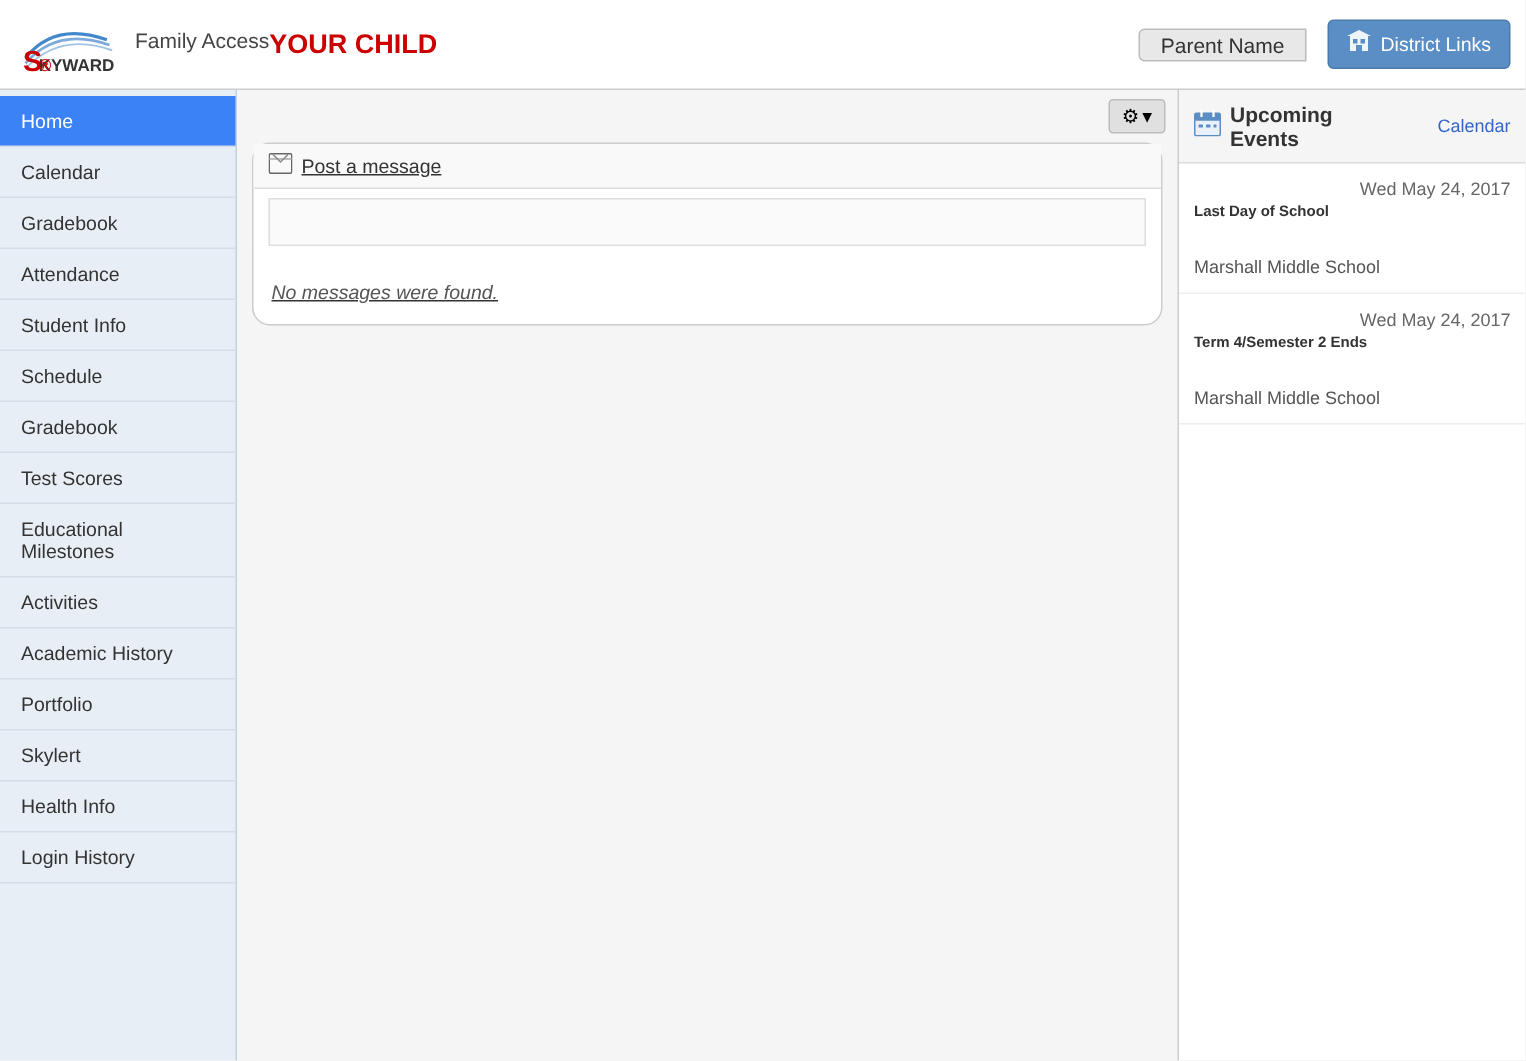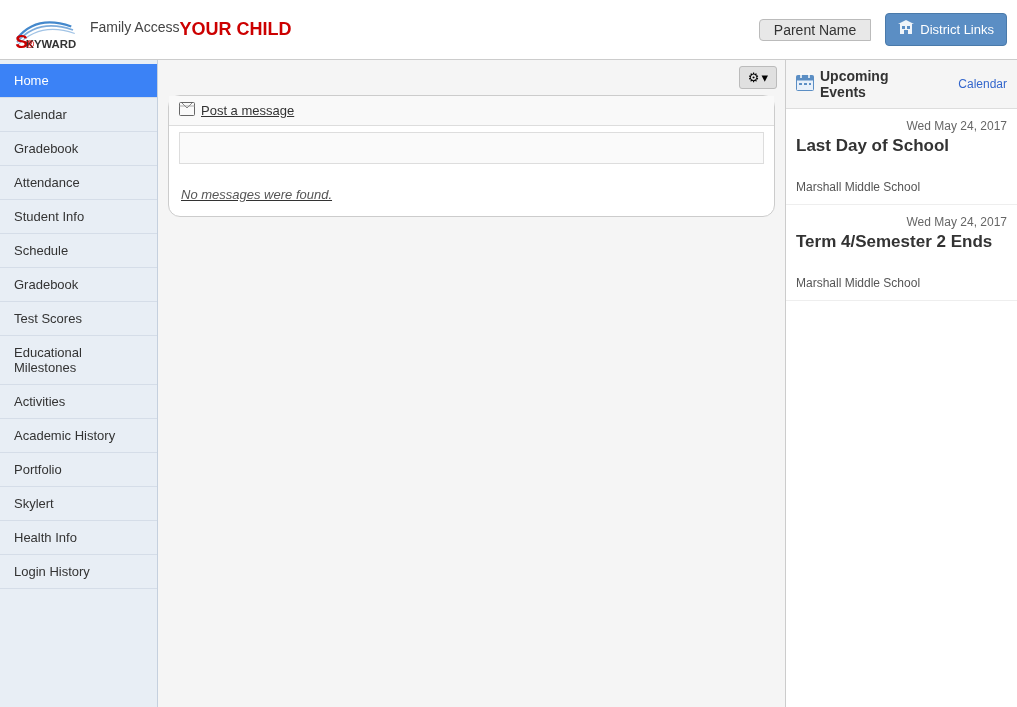--- a/index.html
+++ b/index.html
@@ -215,21 +215,21 @@
       padding: 10px 10px 10px 10px;
       border-bottom: 1px solid #eee;
     }
     .event-date {
       font-size: 12px;
       color: #666;
       margin-bottom: 3px;
       text-align: right;
     }
     .event-title {
-      font-size: 17px;
+      font-size: 10px;
       font-weight: bold;
       color: #333;
       margin-bottom: 2px;
     }
     .event-school {
       font-size: 12px;
       color: #555;
       margin-top: 24px;
     }
 

